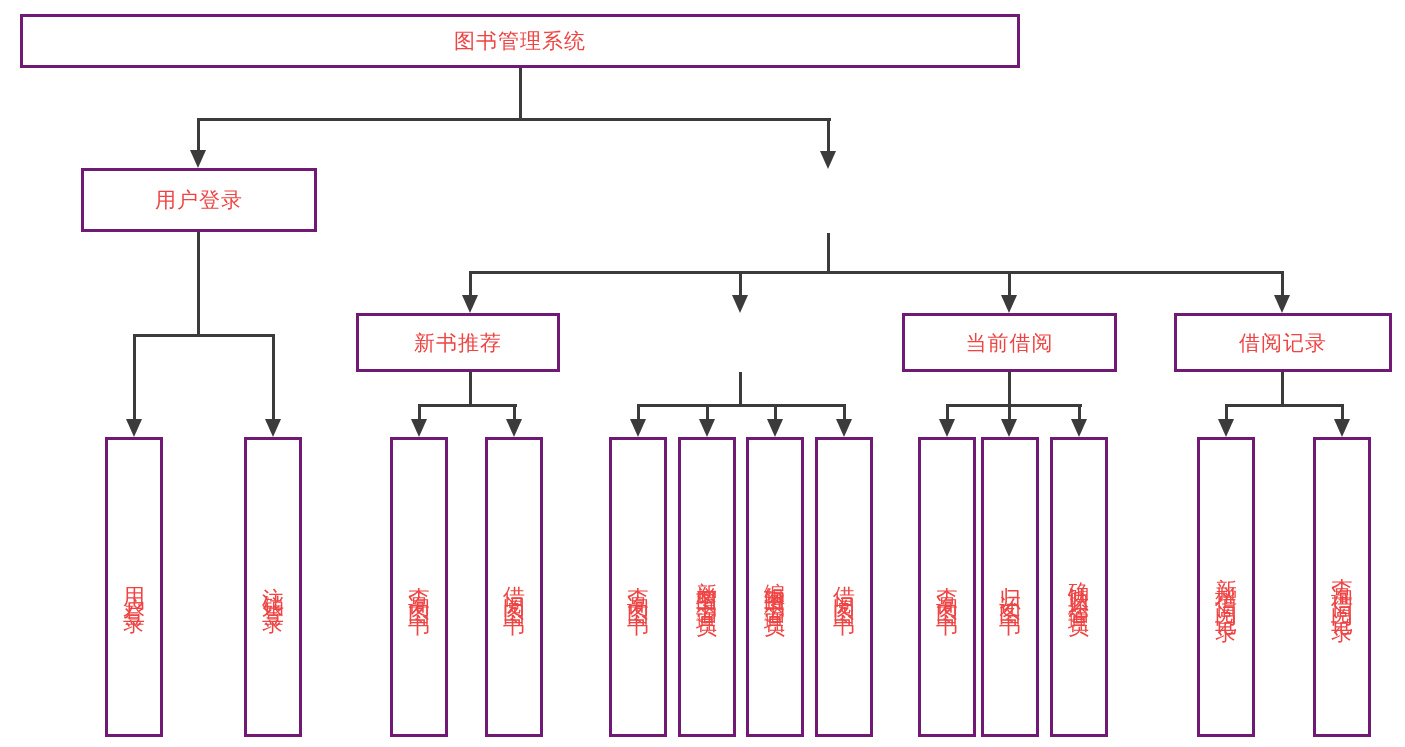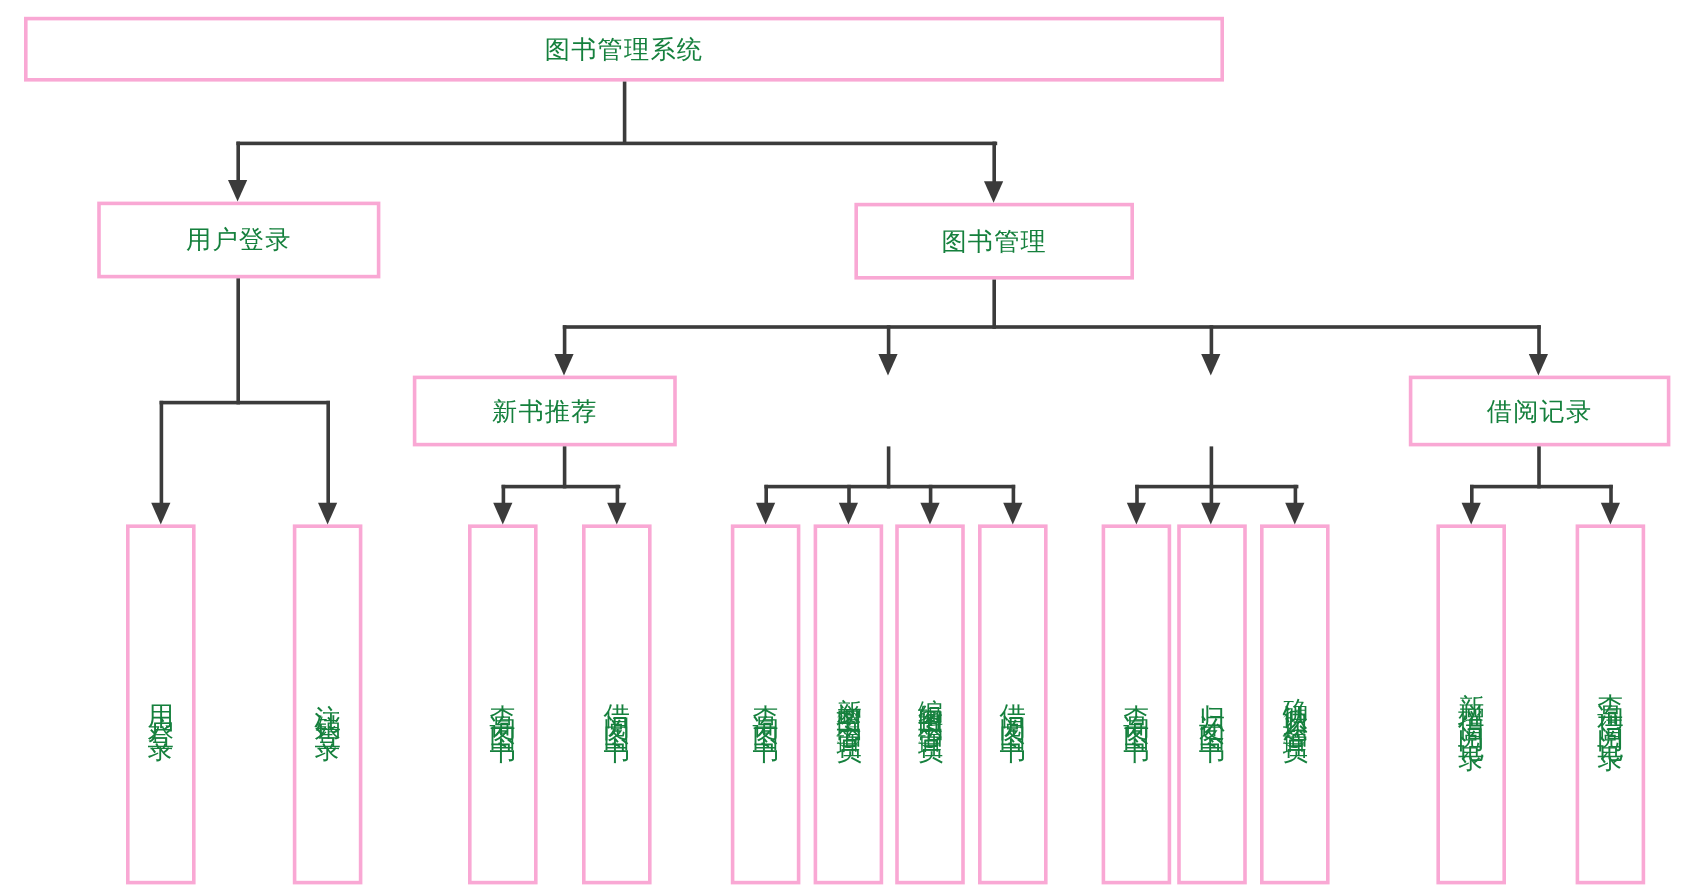--- a/index.html
+++ b/index.html
@@ -6,24 +6,24 @@
   #stage{
     position:relative;
     width:1405px;height:747px;
     background:#ffffff;
     font-family:"Liberation Sans","DejaVu Sans",sans-serif;
     overflow:hidden;
   }
   .node{
     position:absolute;
     background:#ffffff;
-    border:3px solid #f9a8d4;
+    border:3px solid #701a75;
     box-sizing:border-box;
     display:flex;align-items:center;justify-content:center;
-    color:#15803d;
+    color:#ef4444;
   }
   .node.h span{
     font-size:21px;
     letter-spacing:1px;
     white-space:nowrap;
   }
   .node.v span{
     writing-mode:vertical-rl;
     text-orientation:mixed;
     font-size:22px;
@@ -57,29 +57,29 @@
 <div id="stage">
 
   <div class="node h" style="left:20px;top:14px;width:1000px;height:54px">
     <span>图书管理系统</span>
   </div>
 
   <div class="node h" style="left:81px;top:168px;width:236px;height:64px">
     <span>用户登录</span>
   </div>
 
-  <div class="node h" style="left:712px;top:169px;width:233px;height:64px">
-    <span>图书管理</span>
-  </div>
 
-  <div class="node h" style="left:344px;top:313px;width:220px;height:59px">
+  <div class="node h" style="left:356px;top:313px;width:204px;height:59px">
     <span>新书推荐</span>
   </div>
 
 
+  <div class="node h" style="left:902px;top:313px;width:215px;height:59px">
+    <span>当前借阅</span>
+  </div>
 
   <div class="node h" style="left:1174px;top:313px;width:218px;height:59px">
     <span>借阅记录</span>
   </div>
 
   <div class="node v" style="left:105px;top:437px;width:58px;height:300px">
     <span>用户登录</span>
   </div>
 
   <div class="node v" style="left:244px;top:437px;width:58px;height:300px">

